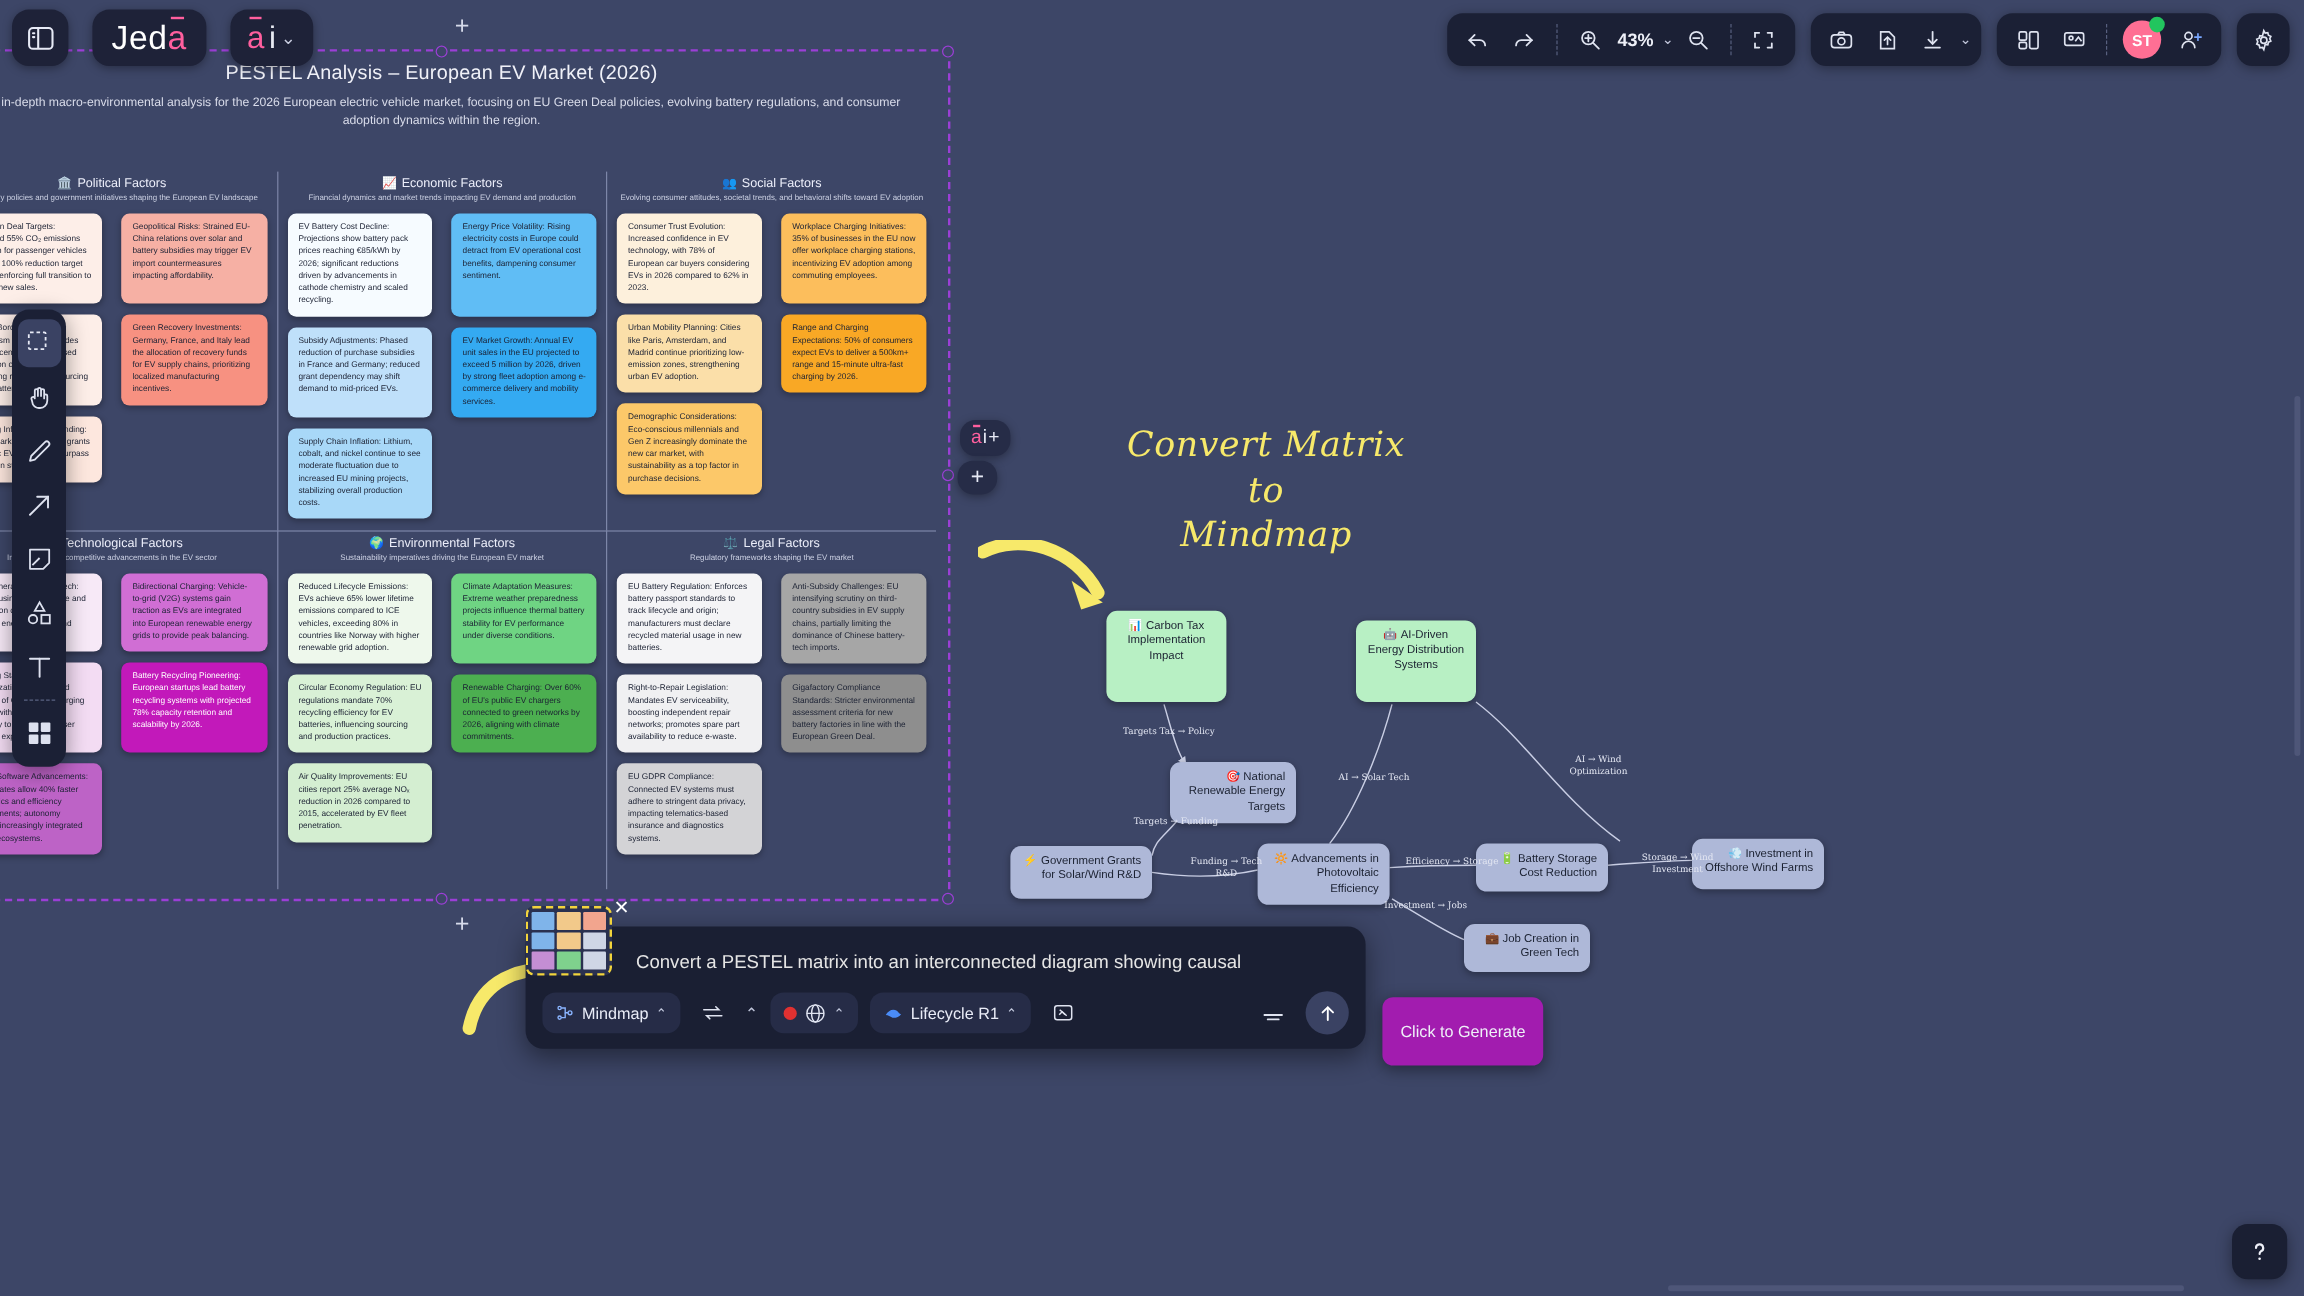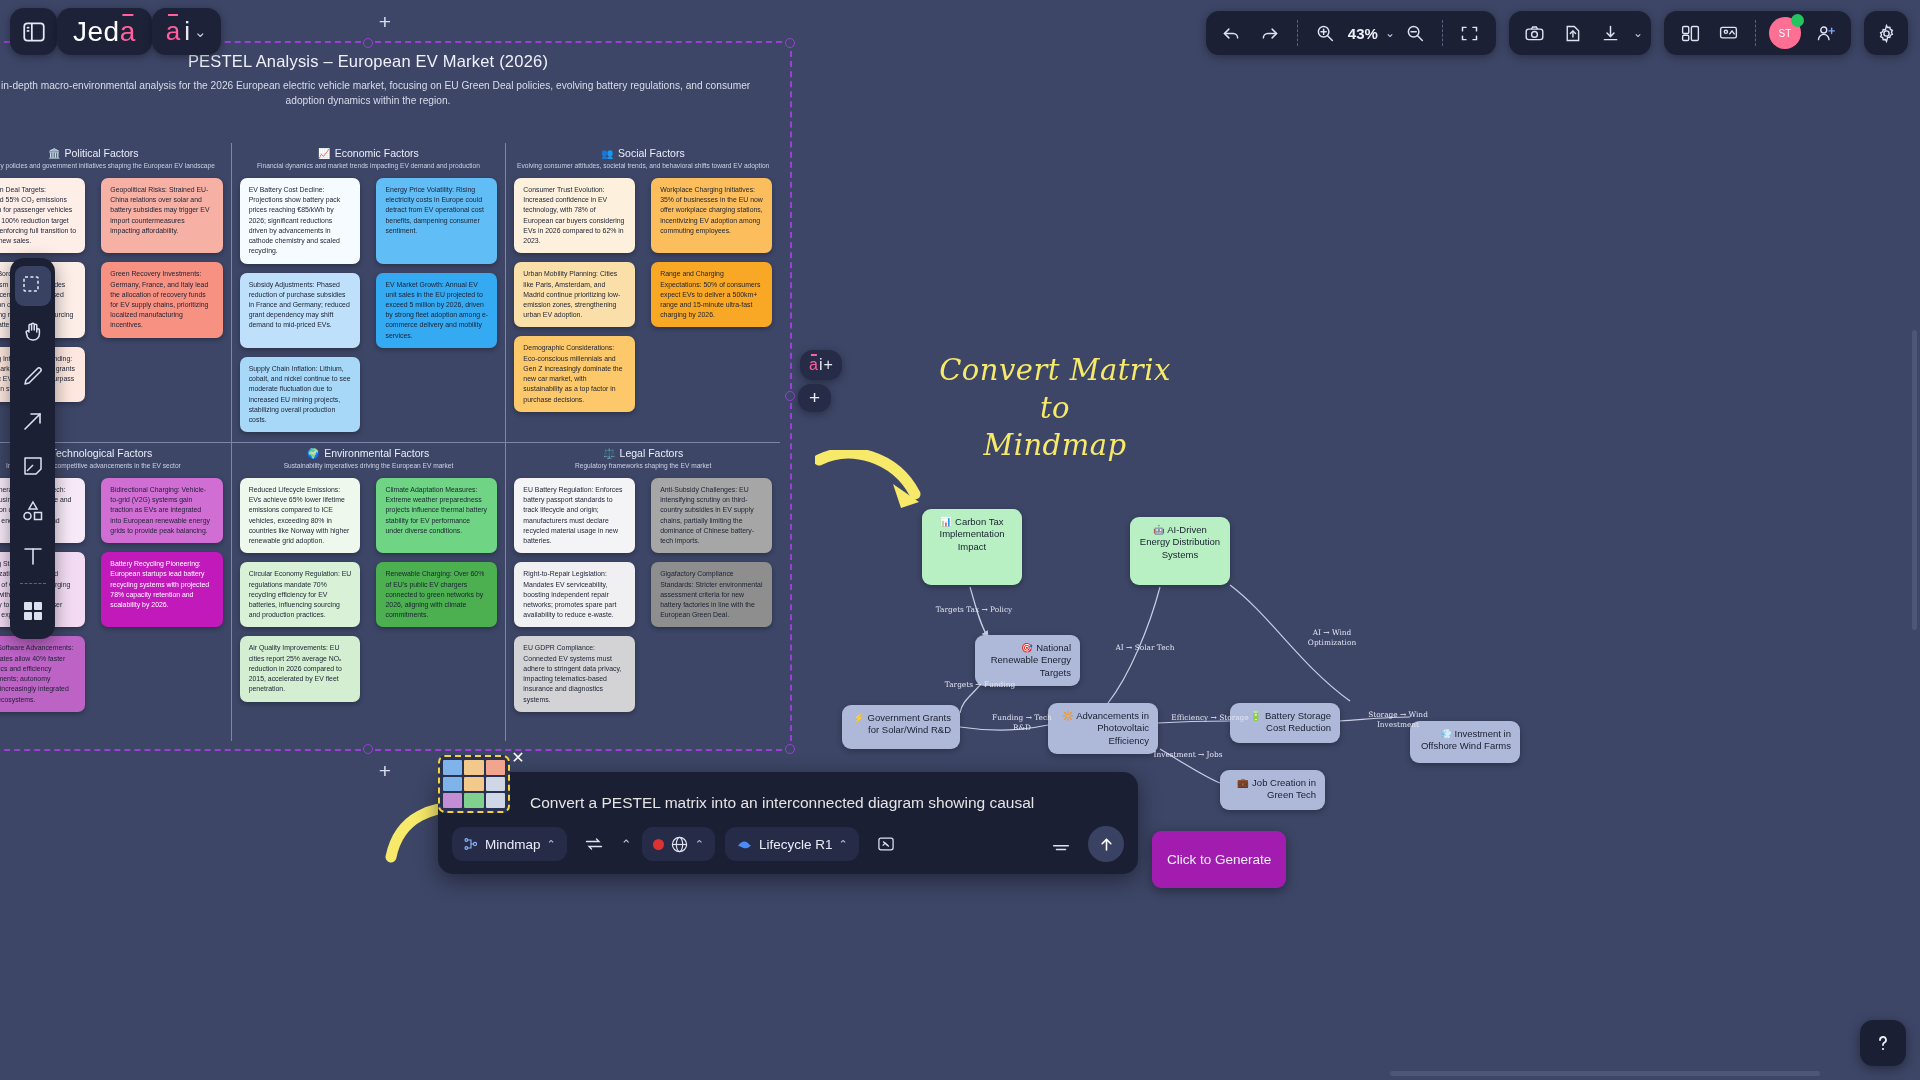--- a/index.html
+++ b/index.html
@@ -8,21 +8,21 @@
     background: #3c4566;
     font-family: "Liberation Sans", sans-serif;
     color: #e8eaf2;
     position: relative;
   }
 
   
   #canvas { position: absolute; inset: 0; background: #3d4667; }
 
   
-  .tl-cluster { position: absolute; left: 10px; top: 8px; display: flex; gap: 0; align-items: center; z-index: 60; }
+  .tl-cluster { position: absolute; left: 10px; top: 8px; display: flex; gap: 20px; align-items: center; z-index: 60; }
   .btn-dark {
     background: #1e2238; border-radius: 14px; height: 47px;
     display: flex; align-items: center; justify-content: center;
     box-shadow: 0 2px 8px rgba(0,0,0,.35);
   }
   .sidebar-toggle { width: 47px; }
   .sidebar-toggle svg { width: 26px; height: 26px; }
   .brand-jeda { padding: 0 16px; font-size: 28px; letter-spacing: .5px; font-weight: 400; }
   .brand-jeda .w { color: #fff; }
   .brand-jeda .p { color: #ff5f9e; }
@@ -54,21 +54,21 @@
     display: flex; align-items: center; justify-content: center;
     color: #dfe3f0;
   }
   .tbtn svg { width: 21px; height: 21px; }
   .vdiv { width: 0; border-left: 1px dashed #58607f; height: 26px; margin: 0 7px; }
   .zoomlabel { font-size: 15px; font-weight: bold; color: #eef0f8; padding: 0 3px; }
   .chev-sm { font-size: 12px; color: #c3c8dc; margin-left: 2px; }
   .avatar-wrap { position: relative; width: 32px; height: 32px; margin: 0 4px; }
   .avatar {
     width: 32px; height: 32px; border-radius: 50%; background: #ff6f94;
-    color: #fff; font-size: 10px; font-weight: normal;
+    color: #fff; font-size: 13px; font-weight: bold;
     display: flex; align-items: center; justify-content: center; text-align: center;
   }
   .avatar-dot {
     position: absolute; right: -3px; top: -3px; width: 13px; height: 13px;
     border-radius: 50%; background: #22c55e;
   }
 
   
   .tools {
     position: absolute; left: 10px; top: 258px; width: 45px;
@@ -343,21 +343,21 @@
       <div class="mnode" style="left: 300px; top: 22px; width: 100px; min-height: 68px; background: rgb(184, 240, 196);"><span>🤖</span>
                   <span>AI-Driven Energy Distribution Systems</span></div>
       <div class="mnode left" style="left: 145px; top: 140px; width: 105px; min-height: 48px; background: rgb(174, 184, 216);"><span>🎯</span>
                   <span>National Renewable Energy Targets</span></div>
       <div class="mnode left" style="left: 12px; top: 210px; width: 118px; min-height: 44px; background: rgb(174, 184, 216);"><span>⚡</span>
                   <span>Government Grants for Solar/Wind R&amp;D</span></div>
       <div class="mnode left" style="left: 218px; top: 208px; width: 110px; min-height: 46px; background: rgb(174, 184, 216);"><span>🔆</span>
                   <span>Advancements in Photovoltaic Efficiency</span></div>
       <div class="mnode left" style="left: 400px; top: 208px; width: 110px; min-height: 40px; background: rgb(174, 184, 216);"><span>🔋</span>
                   <span>Battery Storage Cost Reduction</span></div>
-      <div class="mnode left" style="left: 580px; top: 204px; width: 110px; min-height: 42px; background: rgb(174, 184, 216); margin-top: 22px;"><span>💨</span>
+      <div class="mnode left" style="left: 580px; top: 204px; width: 110px; min-height: 42px; background: rgb(174, 184, 216);"><span>💨</span>
                   <span>Investment in Offshore Wind Farms</span></div>
       <div class="mnode left" style="left: 390px; top: 275px; width: 105px; min-height: 40px; background: rgb(174, 184, 216);"><span>💼</span>
                   <span>Job Creation in Green Tech</span></div>
     </div>
   <div id="mindmap-labels">
       <div class="mlabel" style="left: 104px; top: 110px; width: 80px;">Targets Tax → Policy</div>
       <div class="mlabel" style="left: 110px; top: 185px; width: 80px;">Targets → Funding</div>
       <div class="mlabel" style="left: 152px; top: 218px; width: 80px;">Funding → Tech R&amp;D</div>
       <div class="mlabel" style="left: 275px; top: 148px; width: 80px;">AI → Solar Tech</div>
       <div class="mlabel" style="left: 340px; top: 218px; width: 80px;">Efficiency → Storage</div>

